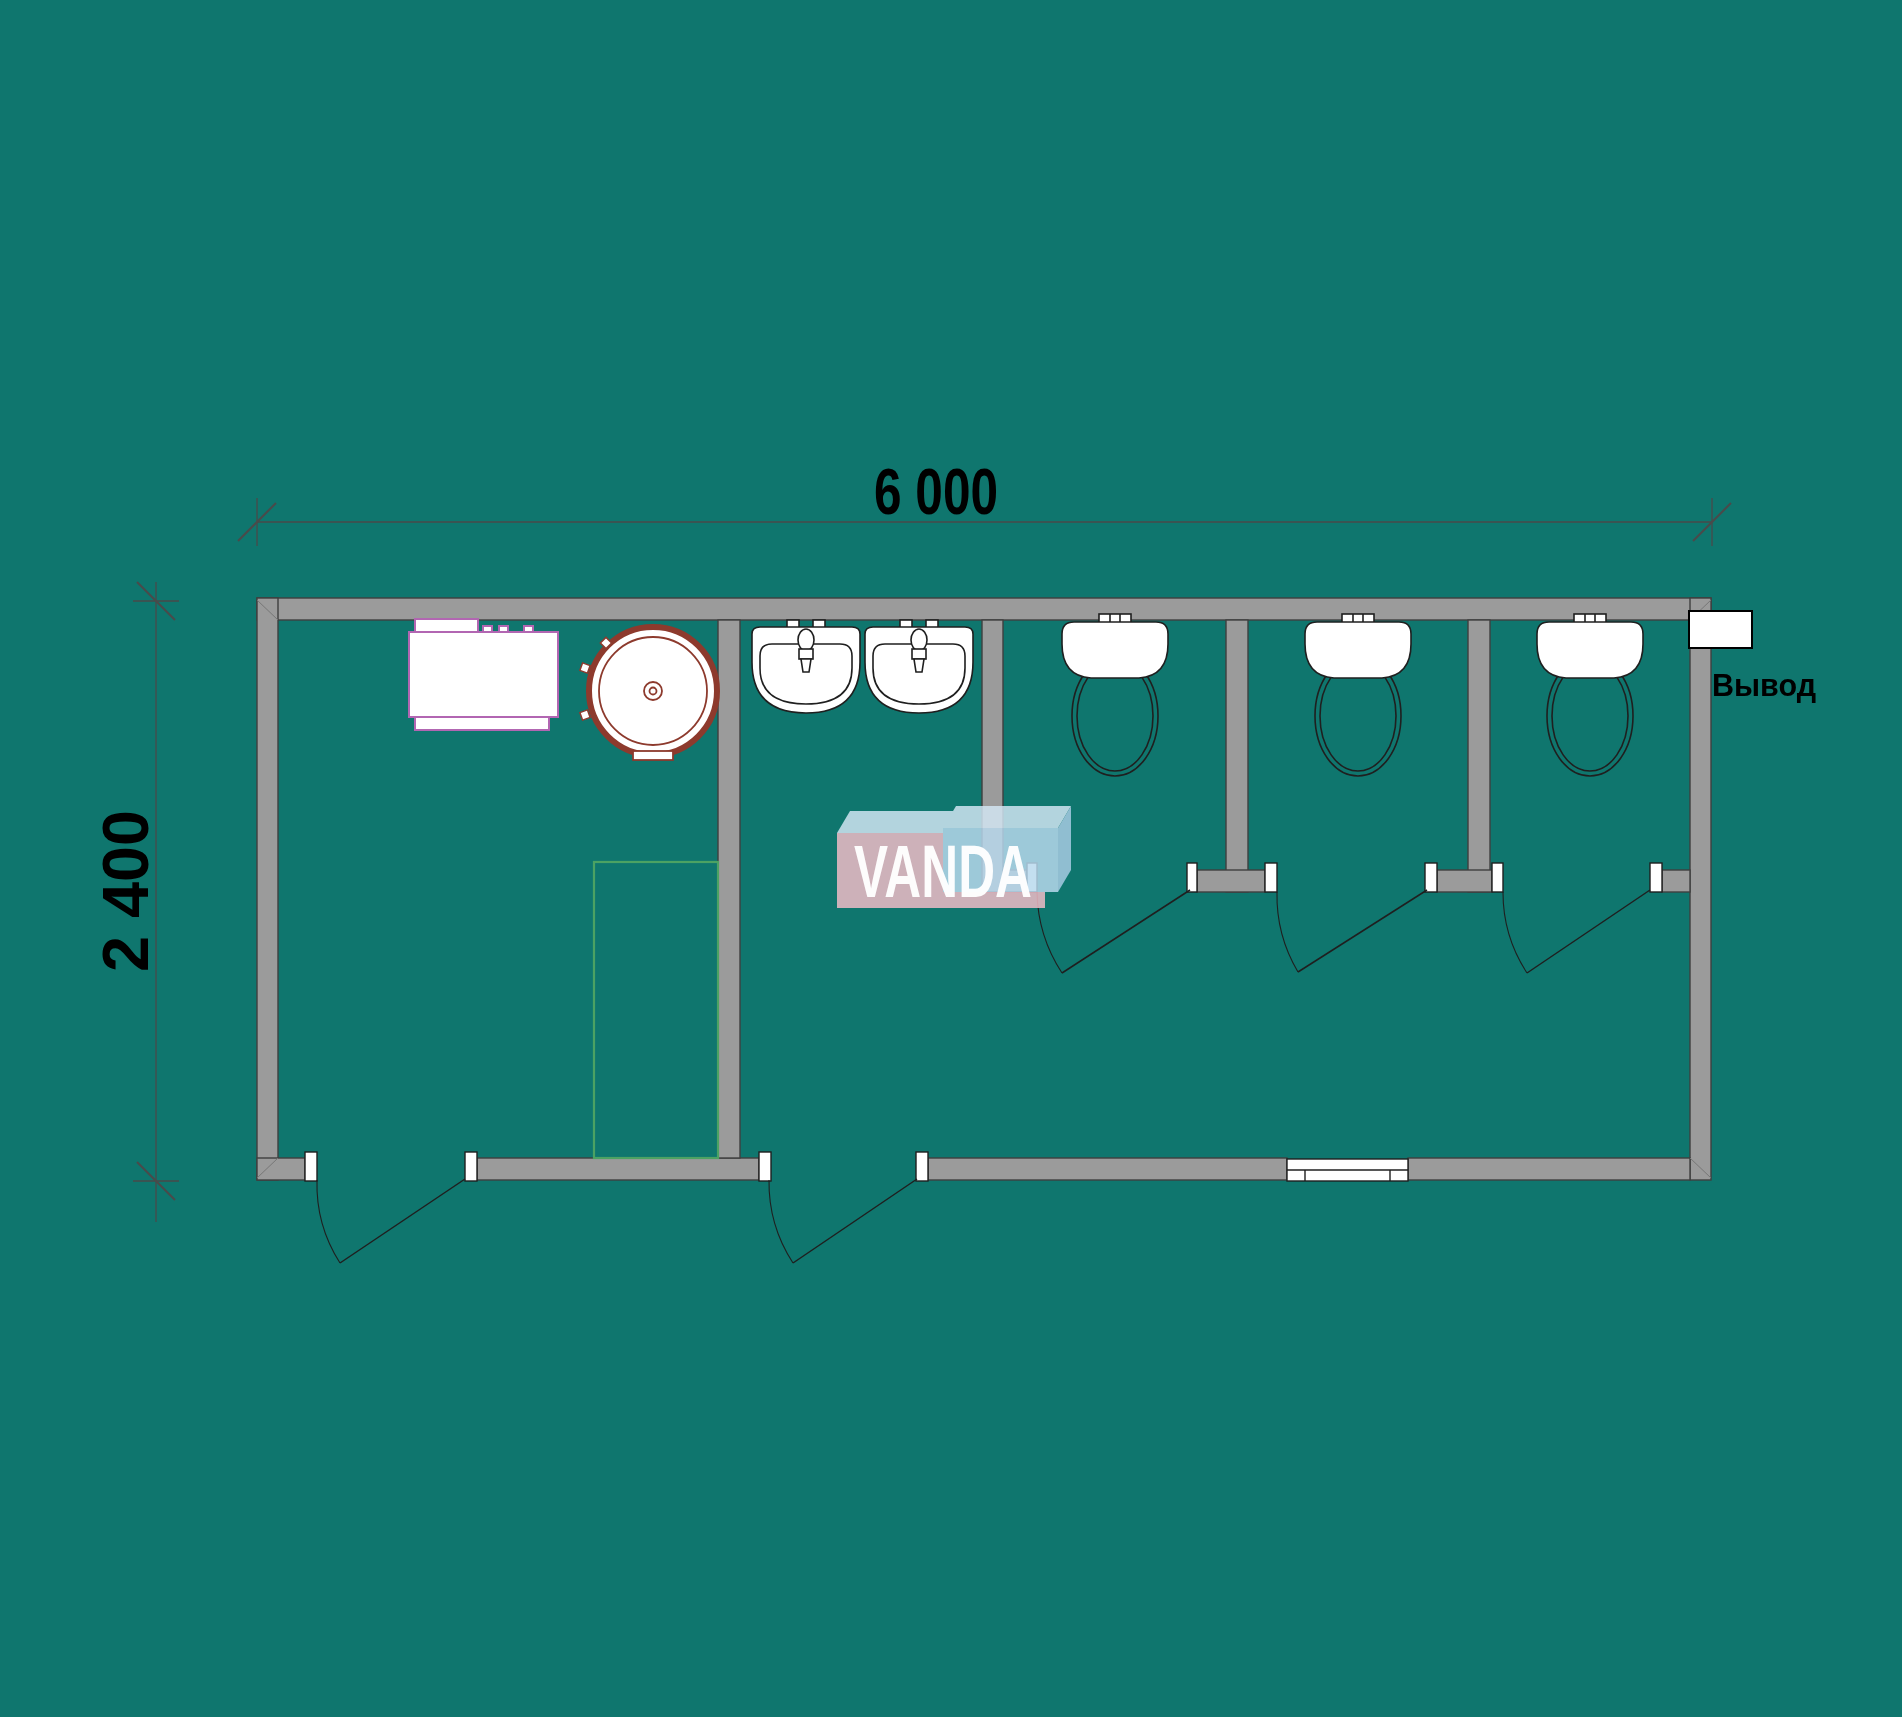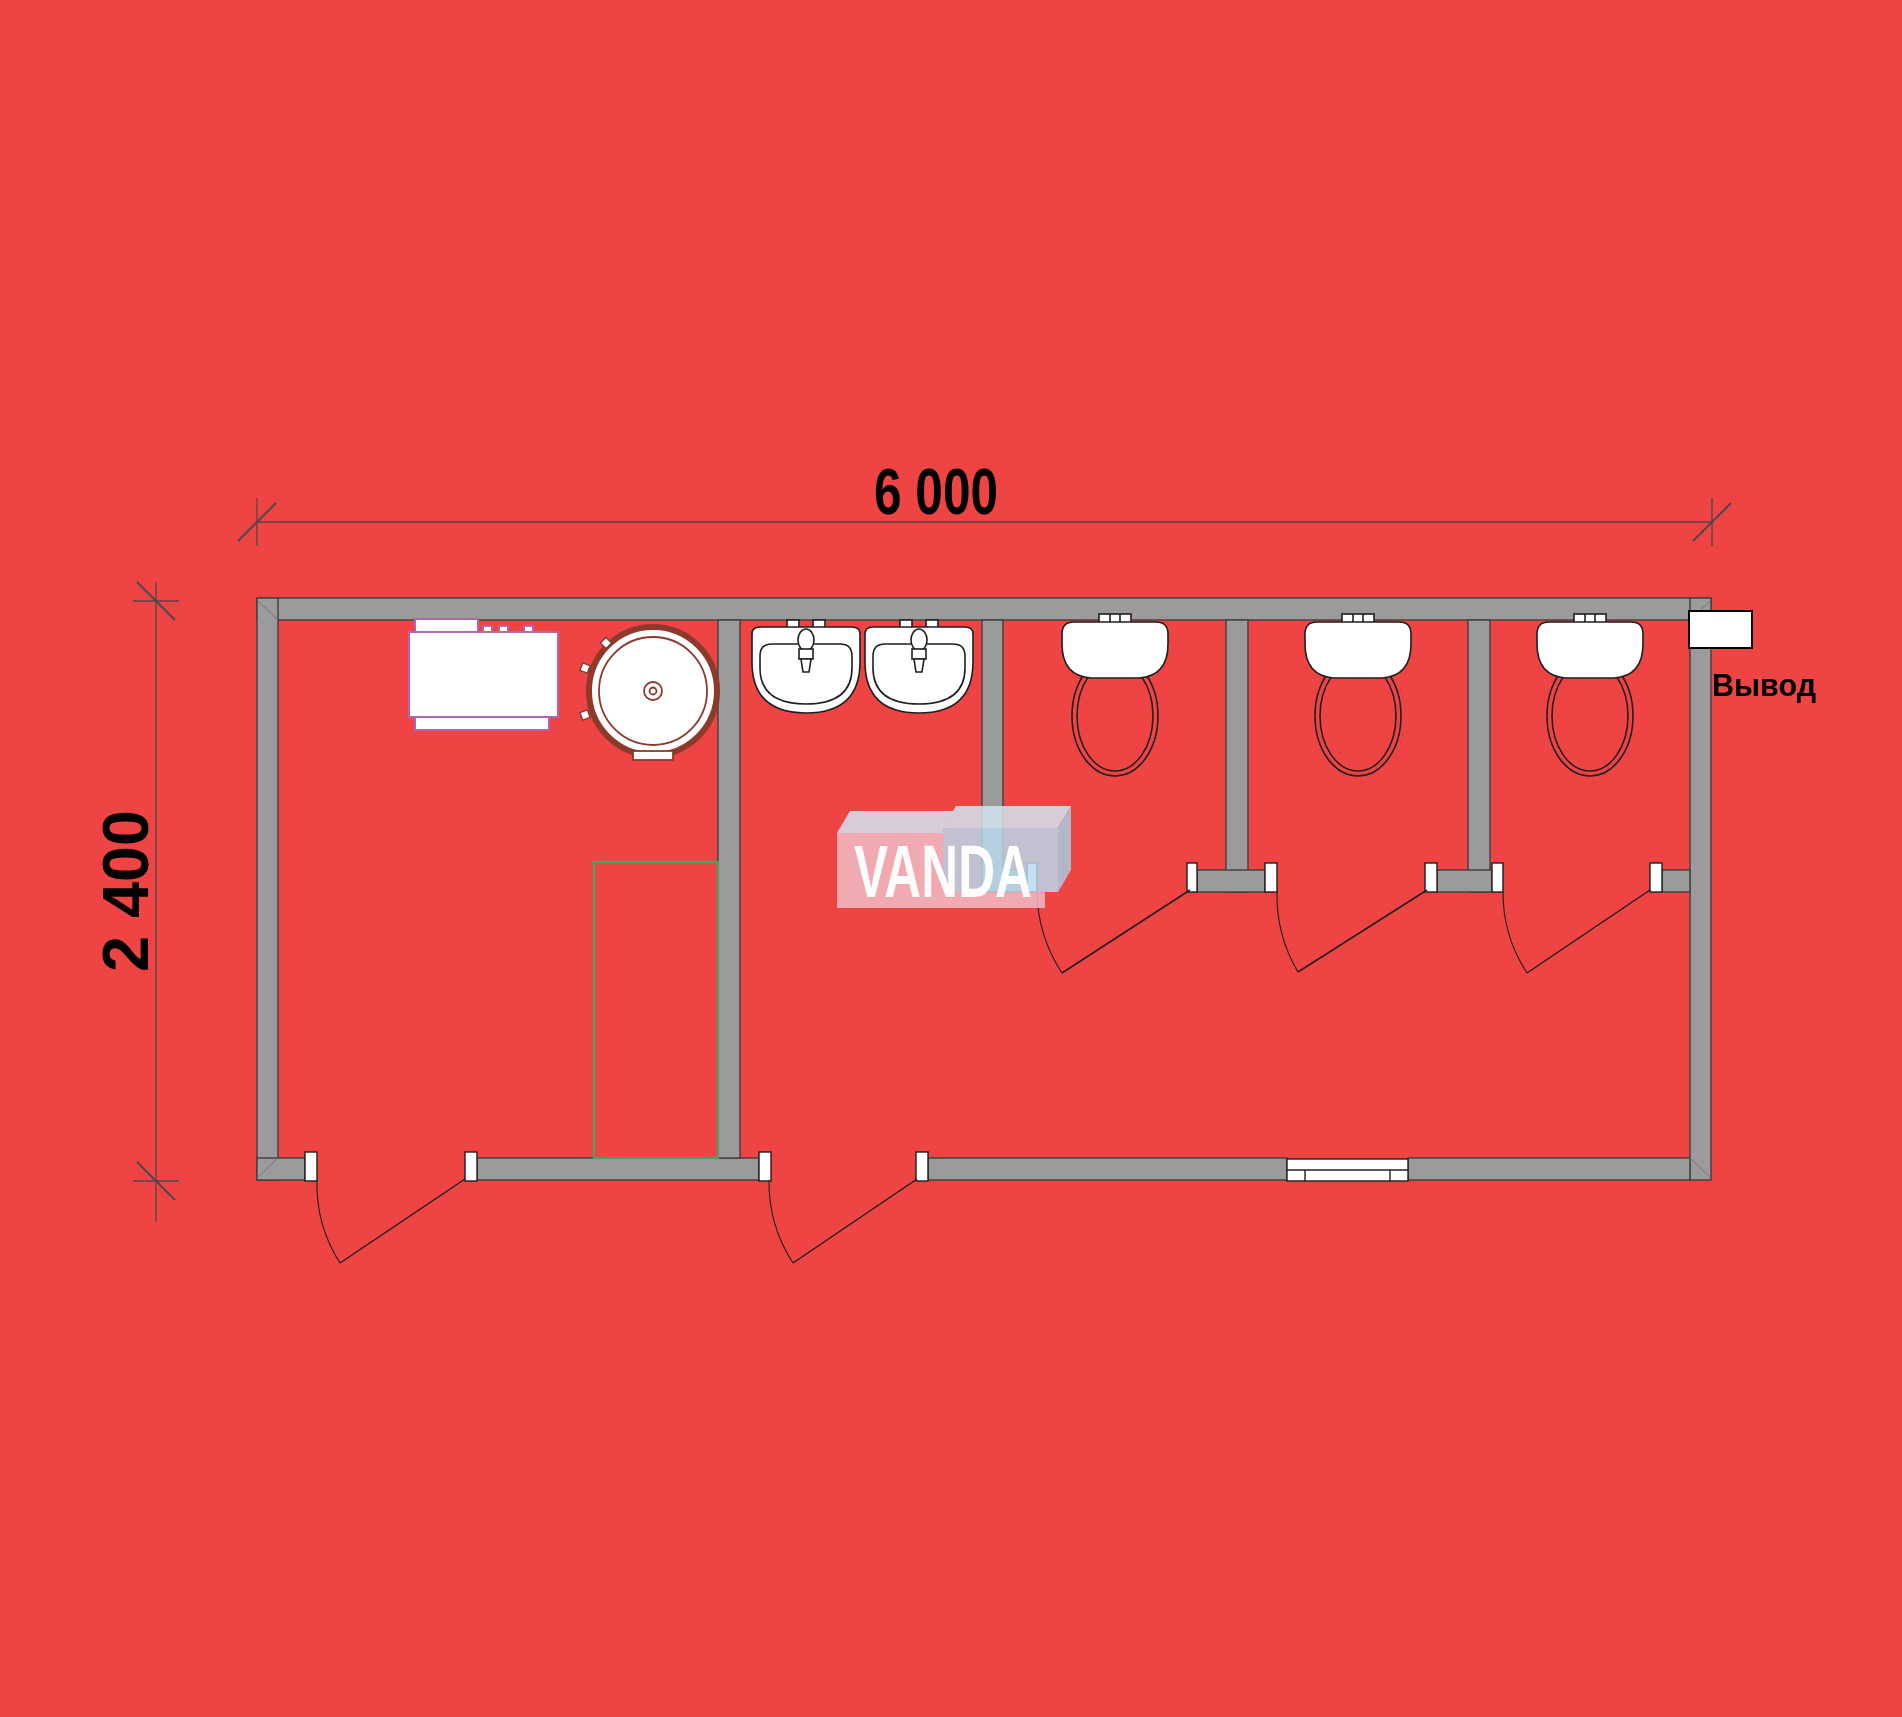--- a/index.html
+++ b/index.html
@@ -1,16 +1,16 @@
 <!DOCTYPE html>
 <html><head>
 <meta charset="utf-8">
 <style>
   html,body{margin:0;padding:0;background:#ffffff;}
-  .canvas{position:relative;width:1902px;height:1717px;background:#ef4444;overflow:hidden;}
+  .canvas{position:relative;width:1902px;height:1717px;background:#0f766e;overflow:hidden;}
   svg{position:absolute;left:0;top:0;}
   text{font-family:"Liberation Sans", sans-serif;}
   .dim-text{font-weight:700;fill:#000000;}
   .outlet-text{font-weight:700;fill:#000000;}
   .wm-text{font-weight:800;fill:rgba(255,255,255,0.96);}
 </style>
 </head>
 <body>
 
 <div class="canvas">

